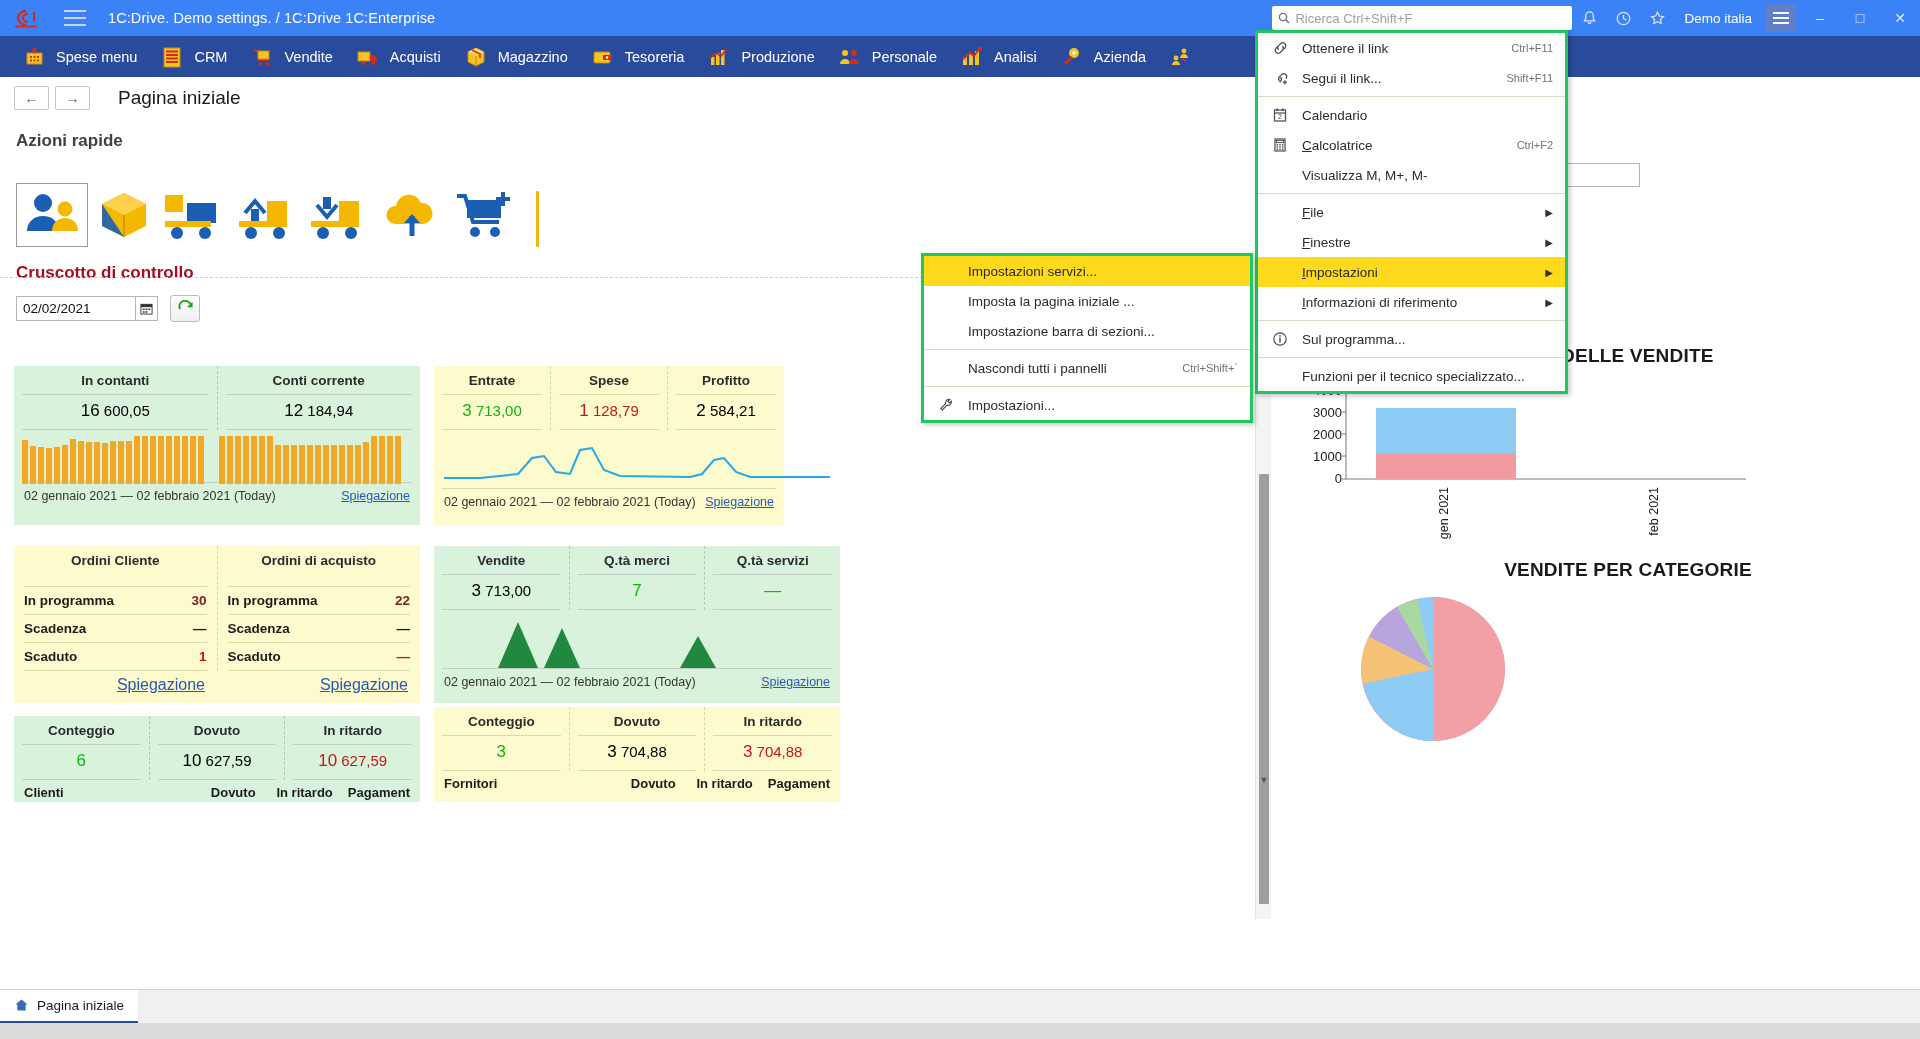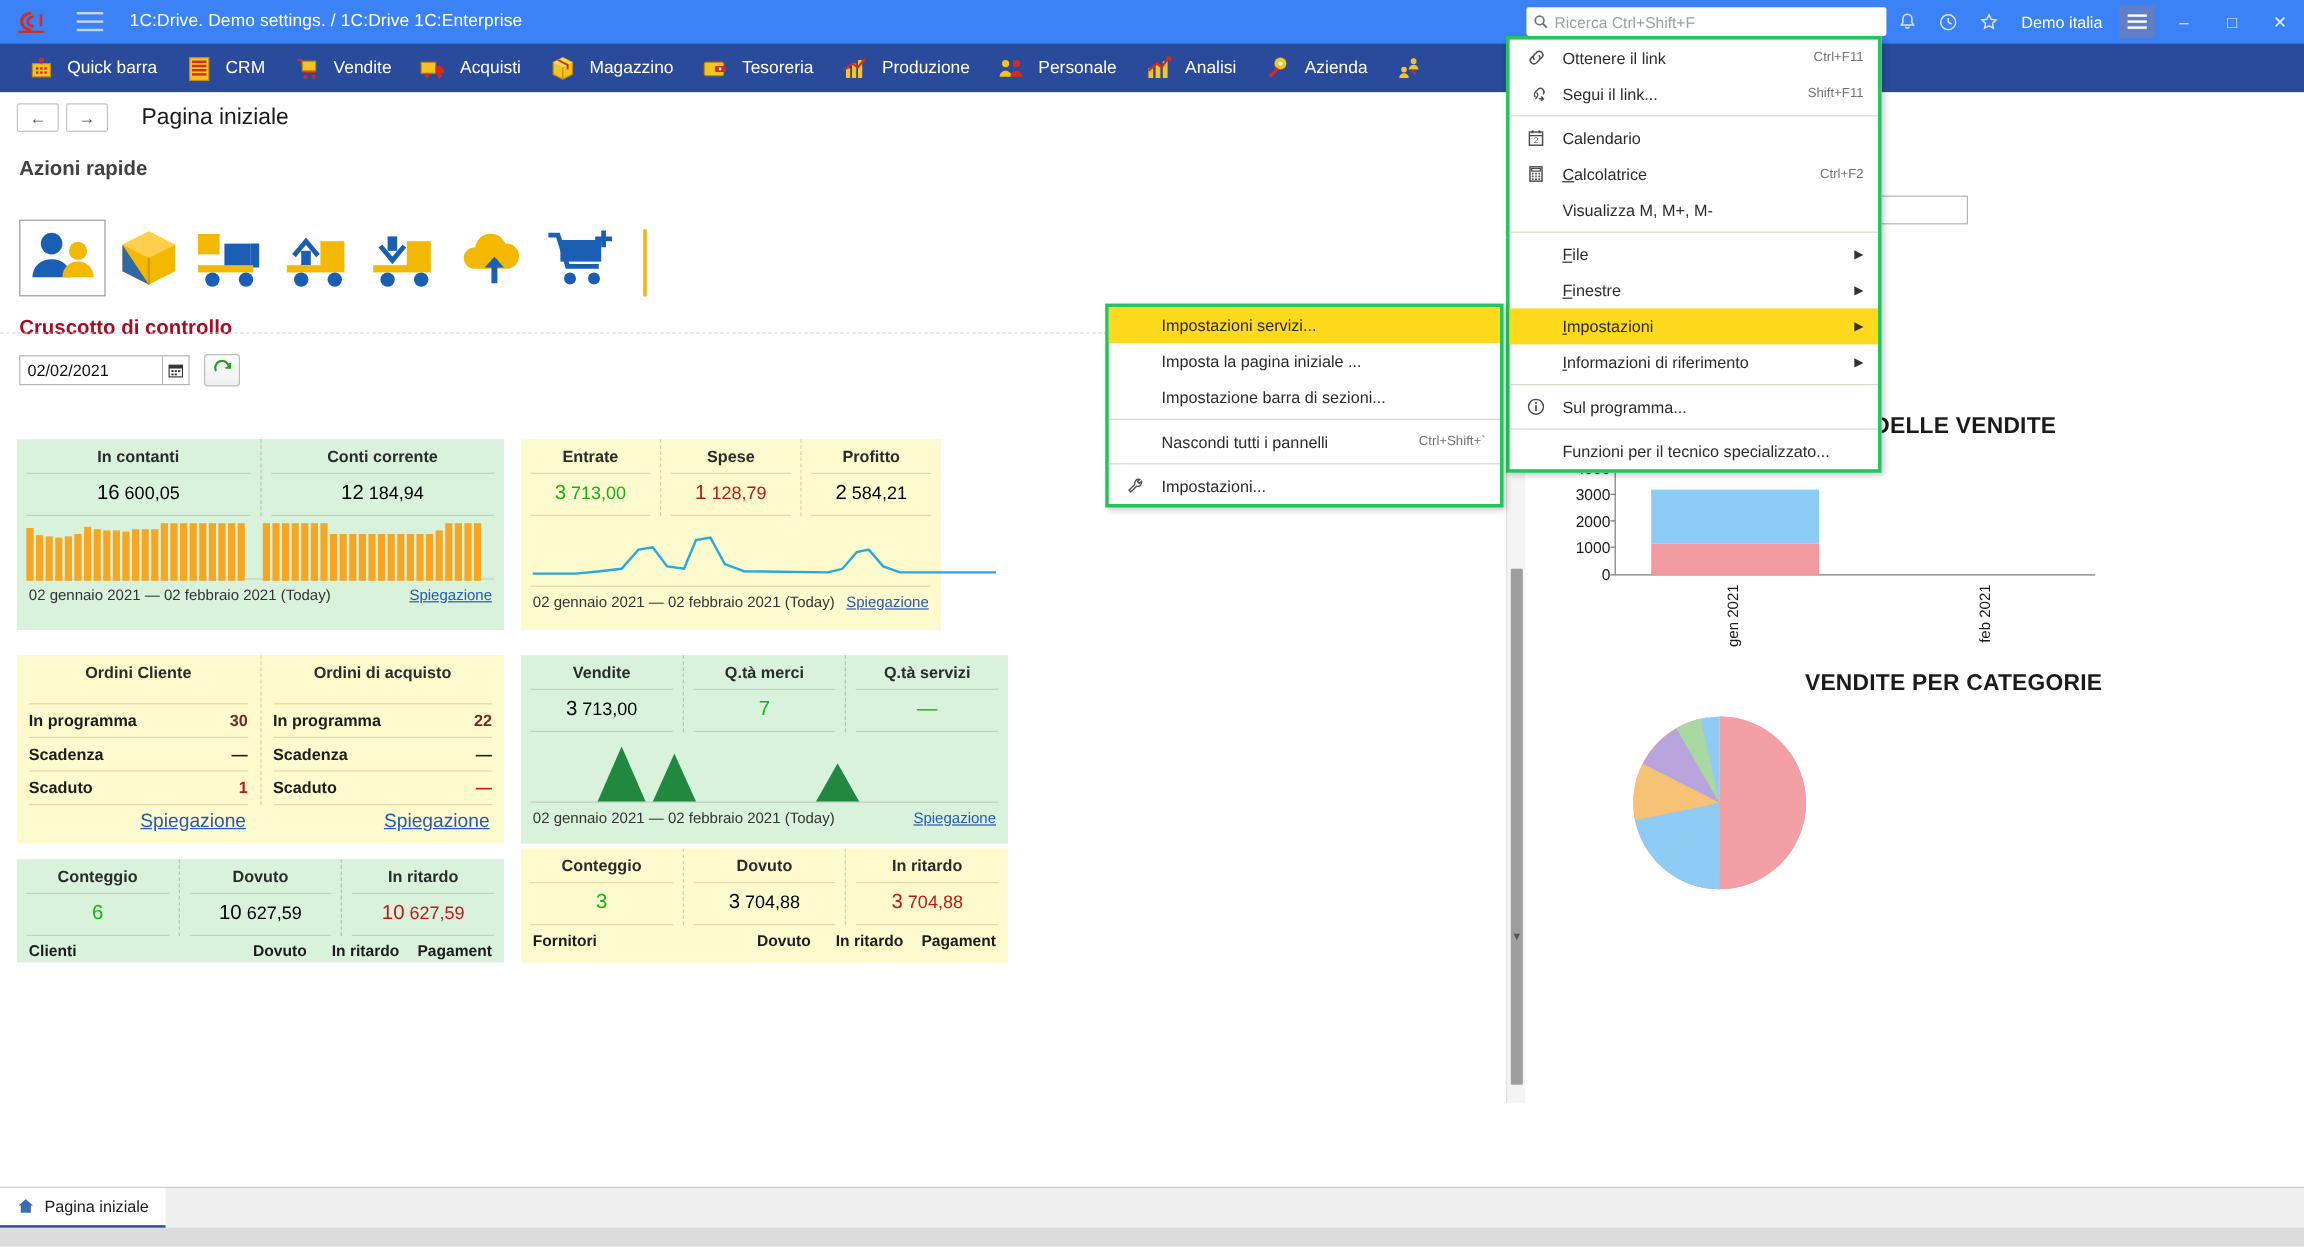--- a/index.html
+++ b/index.html
@@ -202,21 +202,21 @@
             <g fill="#d52b1e">
               <rect x="9" y="11" width="2" height="2"></rect>
               <rect x="12.5" y="11" width="2" height="2"></rect>
               <rect x="16" y="11" width="2" height="2"></rect>
               <rect x="9" y="14.5" width="2" height="2"></rect>
               <rect x="12.5" y="14.5" width="2" height="2"></rect>
               <rect x="16" y="14.5" width="2" height="2"></rect>
             </g>
           </svg>
       </span>
-      <span class="lbl">Quick barra</span>
+      <span class="lbl">Spese menu</span>
     </div>
 
     <div class="sec-item">
       <span class="sec-ico">
         <svg width="26" height="24" viewBox="0 0 26 24">
             <rect x="5" y="3" width="16" height="19" fill="#f6c324" stroke="#c98b00"></rect>
             <g fill="#d52b1e">
               <rect x="7" y="5.5" width="12" height="2"></rect>
               <rect x="7" y="9" width="12" height="2"></rect>
               <rect x="7" y="12.5" width="12" height="2"></rect>

